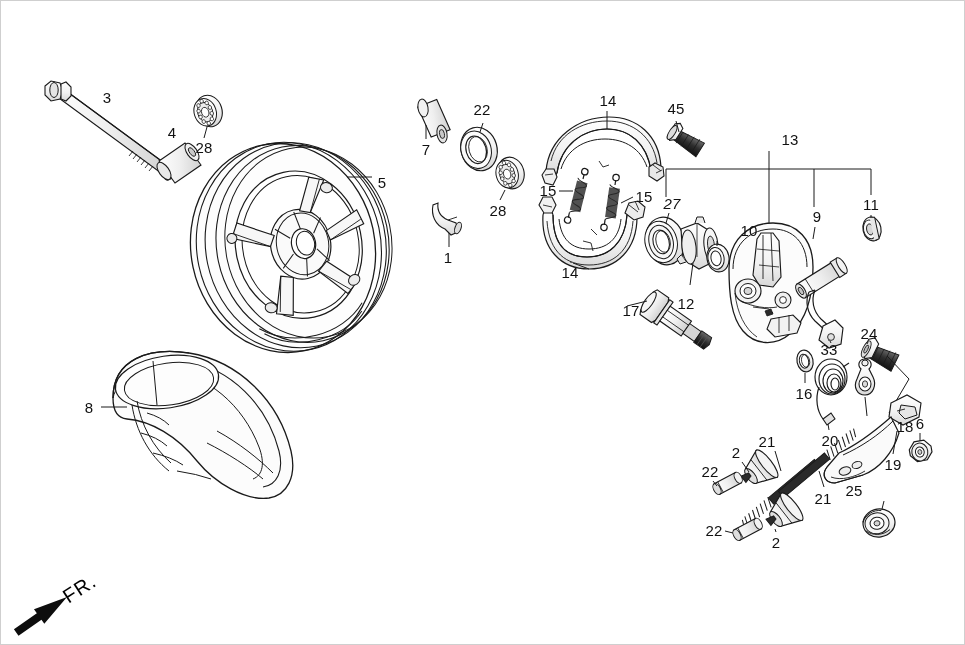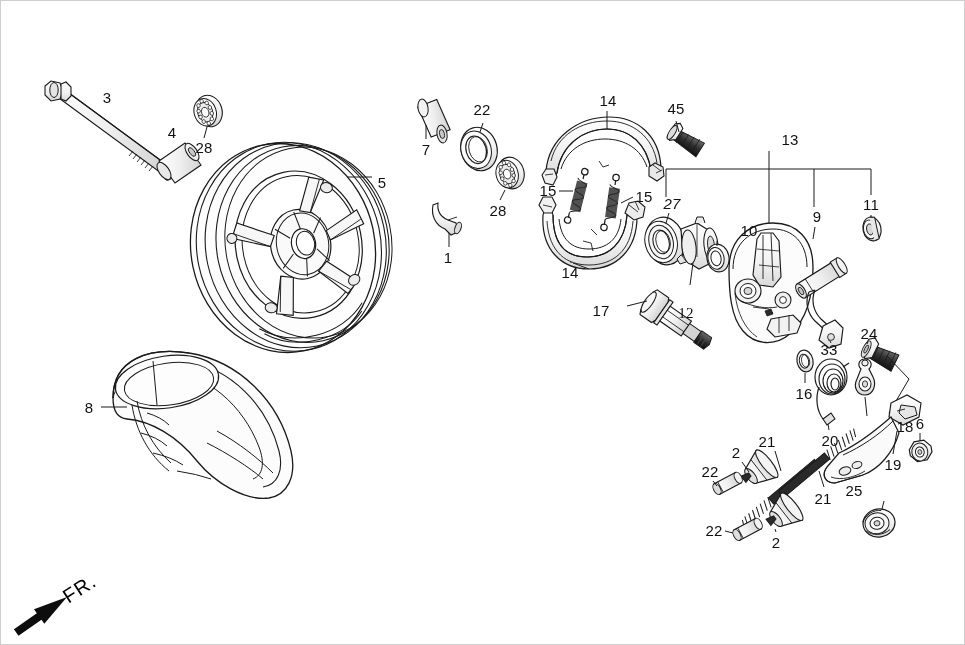--- a/index.html
+++ b/index.html
@@ -537,28 +537,28 @@
   <div class="lbl" style="left:775px;top:541px;">2</div>
   <div class="lbl" style="left:106px;top:96px;">3</div>
   <div class="lbl" style="left:171px;top:131px;">4</div>
   <div class="lbl" style="left:381px;top:181px;">5</div>
   <div class="lbl" style="left:919px;top:422px;">6</div>
   <div class="lbl" style="left:425px;top:148px;">7</div>
   <div class="lbl" style="left:88px;top:406px;">8</div>
   <div class="lbl" style="left:816px;top:215px;">9</div>
   <div class="lbl" style="left:748px;top:229px;">10</div>
   <div class="lbl" style="left:870px;top:203px;">11</div>
-  <div class="lbl" style="left:685px;top:312px;font-family:Liberation Serif, serif;">12</div>
+  <div class="lbl" style="left:685px;top:302px;">12</div>
   <div class="lbl" style="left:768px;top:138px;margin-left:21px;">13</div>
   <div class="lbl" style="left:607px;top:99px;">14</div>
   <div class="lbl" style="left:569px;top:271px;">14</div>
   <div class="lbl" style="left:547px;top:189px;">15</div>
   <div class="lbl" style="left:643px;top:195px;">15</div>
   <div class="lbl" style="left:803px;top:392px;text-align:center;">16</div>
-  <div class="lbl" style="left:600px;top:309px;">17</div>
+  <div class="lbl" style="left:630px;top:309px;">17</div>
   <div class="lbl" style="left:904px;top:425px;">18</div>
   <div class="lbl" style="left:892px;top:463px;">19</div>
   <div class="lbl" style="left:829px;top:439px;">20</div>
   <div class="lbl" style="left:766px;top:440px;">21</div>
   <div class="lbl" style="left:822px;top:497px;">21</div>
   <div class="lbl" style="left:709px;top:470px;">22</div>
   <div class="lbl" style="left:713px;top:529px;">22</div>
   <div class="lbl" style="left:828px;top:348px;">33</div>
   <div class="lbl" style="left:868px;top:332px;">24</div>
   <div class="lbl" style="left:853px;top:489px;">25</div>

